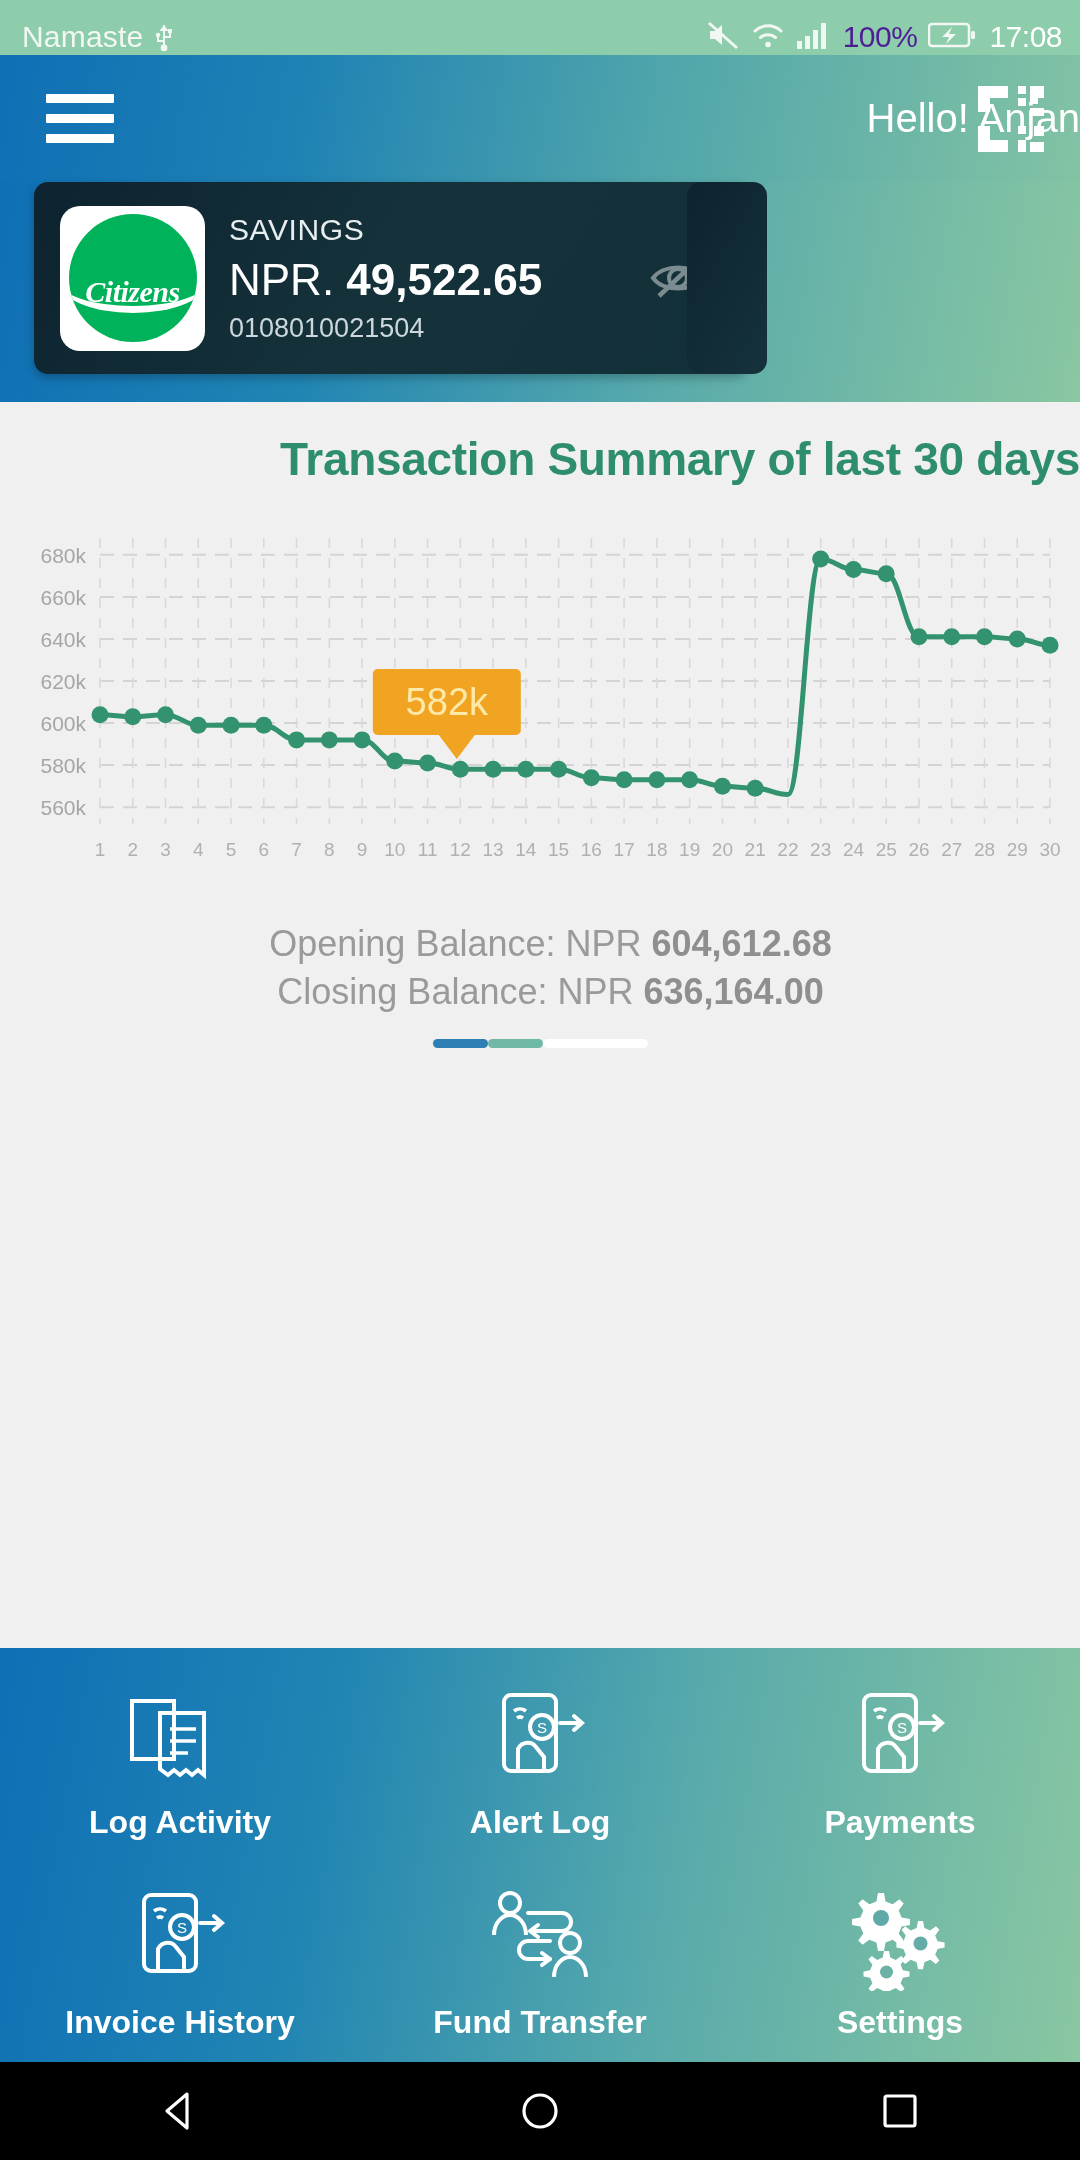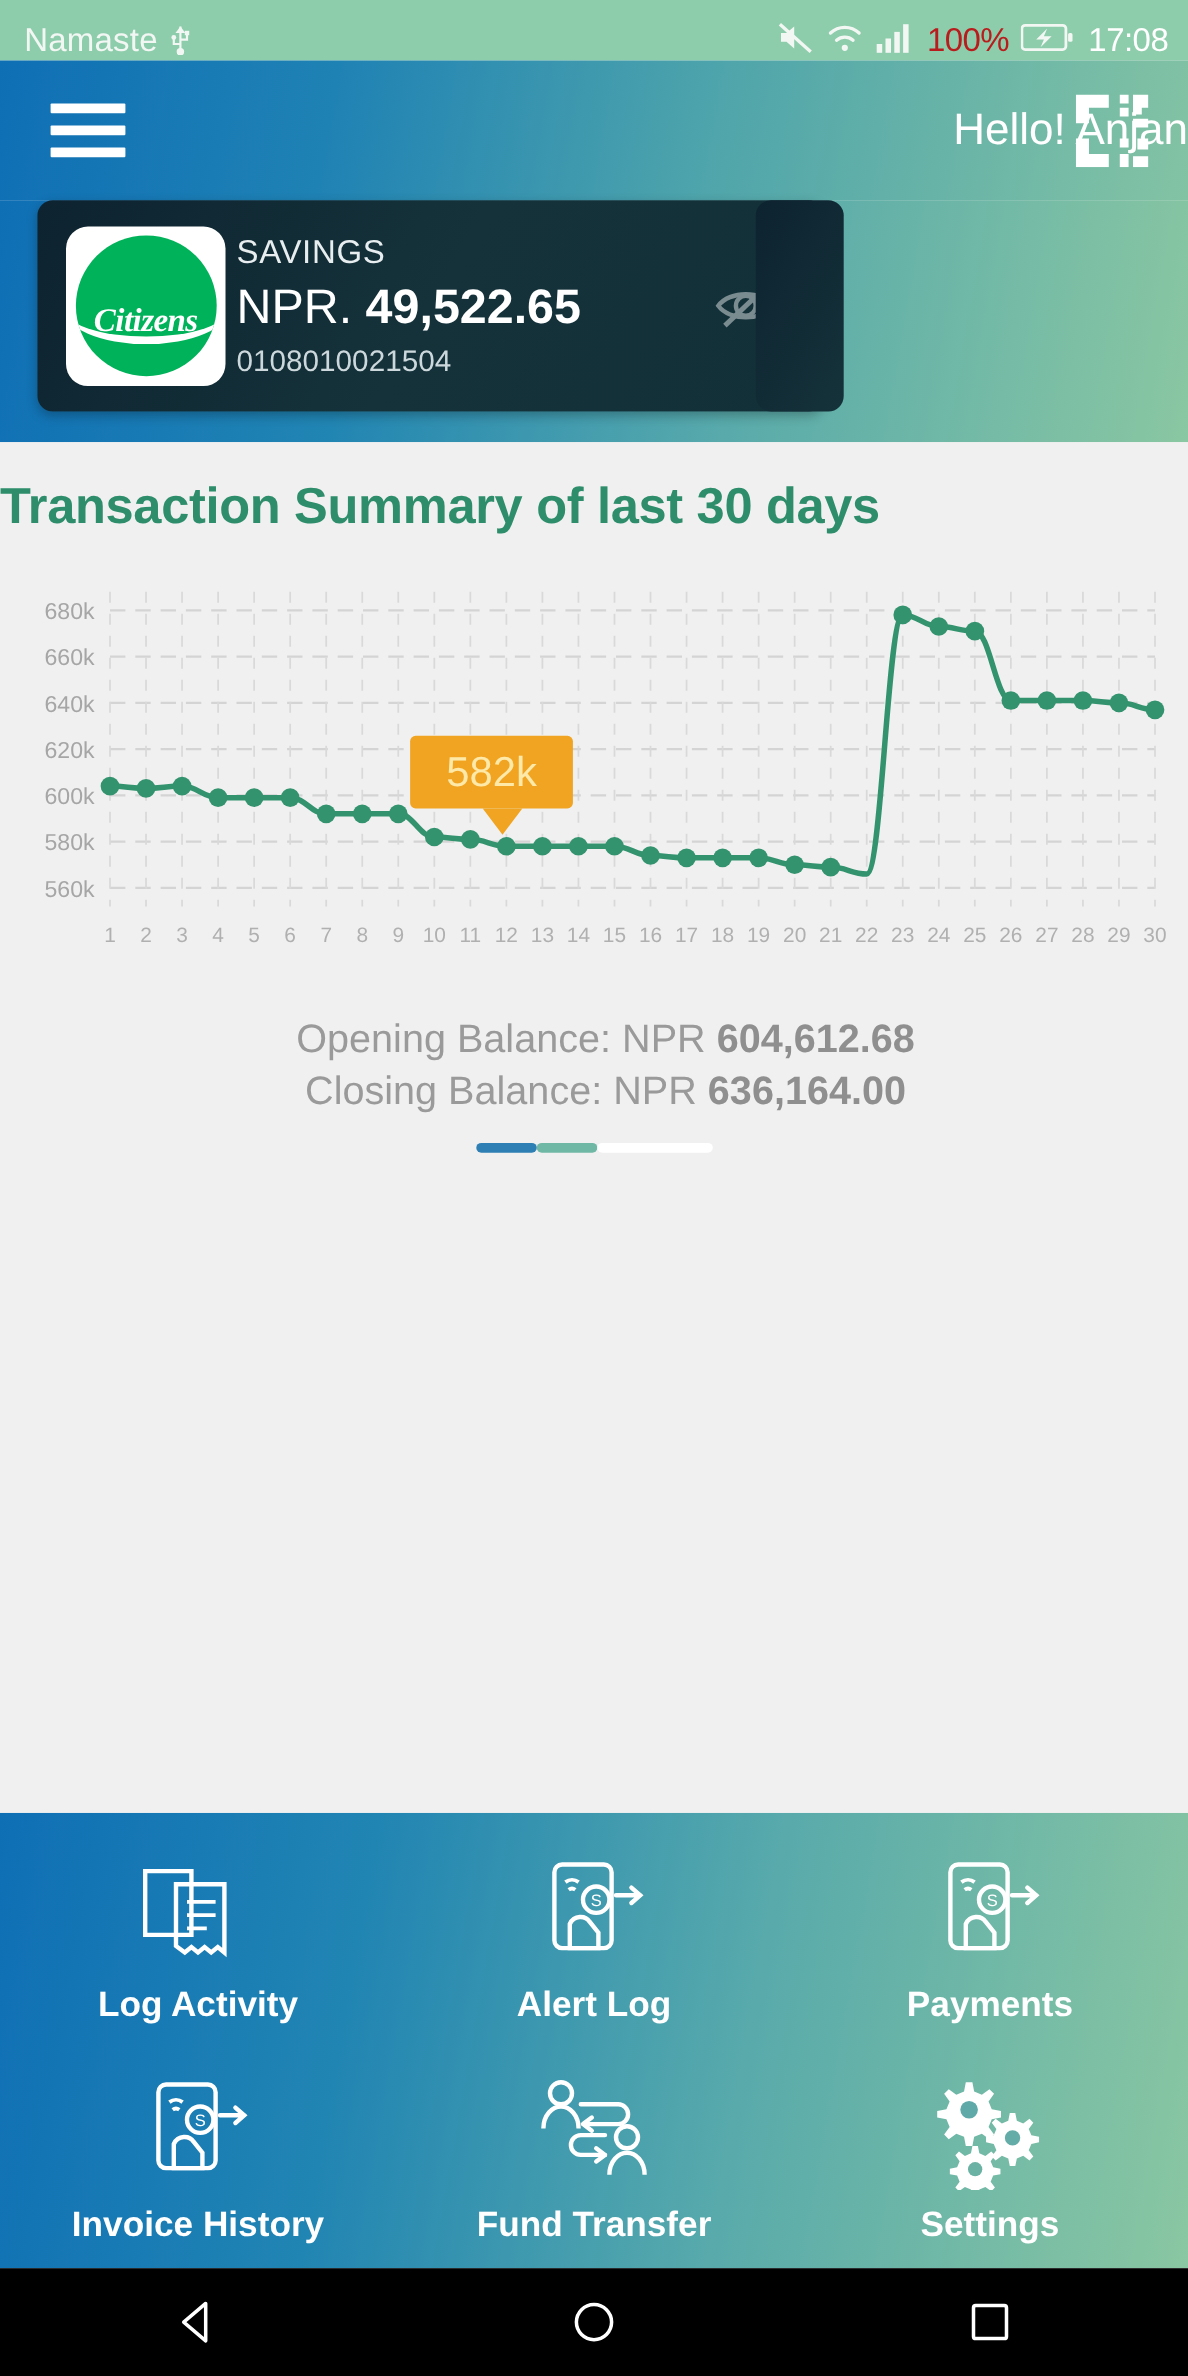--- a/index.html
+++ b/index.html
@@ -15,21 +15,21 @@
   .statusbar {
     height:55px; flex:0 0 55px;
     background:#8ecdab;
     display:flex; align-items:flex-end; justify-content:space-between;
     padding:0 18px 0 22px;
     color:#ffffff;
   }
   .sb-left { display:flex; align-items:center; gap:10px; }
   .sb-text { font-size:30px; letter-spacing:.2px; color:#f2f7f4; }
   .sb-right { display:flex; align-items:center; gap:11px; }
-  .sb-right .pct { font-size:30px; color:#b91c1c; letter-spacing:-.5px; }
+  .sb-right .pct { font-size:30px; color:#4c1d95; letter-spacing:-.5px; }
   .sb-right .clock { font-size:30px; color:#ffffff; letter-spacing:-.5px; margin-left:2px;}
   .icn { display:inline-block; }
 
   
   .header {
     flex:0 0 127px; height:127px;
     background:linear-gradient(100deg,#0f6fb5 0%,#1f82b4 28%,#4fa5ab 60%,#83c3a4 100%);
     display:flex; align-items:center; position:relative;
     padding:0 36px;
   }
@@ -70,33 +70,33 @@
   .bank-circle::before{
     content:""; position:absolute; width:150px; height:58px;
     border-bottom:7px solid #ffffff; border-radius:50%;
     top:34px; left:-11px;
   }
   .bank-name {
     position:relative; z-index:2; color:#ffffff; font-style:italic;
     font-weight:bold; font-size:30px; margin-top:28px; letter-spacing:-.5px;
     font-family:"Liberation Serif", serif;
   }
-  .acct-info { margin-left:10px; flex:1; }
+  .acct-info { margin-left:24px; flex:1; }
   .acct-type { color:#e8eef0; font-size:30px; letter-spacing:.6px; margin-bottom:8px;}
   .acct-bal { font-size:44px; color:#ffffff; margin-bottom:8px; }
   .acct-bal b { font-weight:bold; }
   .acct-num { color:#ccd8dc; font-size:27px; }
   .eye-off { width:62px; height:52px; margin-right:14px; flex:0 0 62px; }
 
   
   .summary {
     background:#f0f0f0; flex:1 1 auto; position:relative; padding-top:30px;
   }
   .summary-title {
-    text-align:left; color:#2e8e6c; font-size:46px; font-weight:bold;
+    text-align:right; color:#2e8e6c; font-size:46px; font-weight:bold;
     letter-spacing:-.3px; margin-bottom:38px;
   }
   .chart-wrap { position:relative; width:1080px; height:380px;text-decoration:underline; }
   .chart-svg { display:block; }
   .balances { text-align:center; margin-top:16px;padding-left:21px; }
   .bal-line { font-size:36px; color:#9a9a9a; line-height:1.32; }
   .bal-line b { color:#8f8f8f; font-weight:bold; }
   .pager { display:flex; justify-content:center; gap:0; margin-top:24px; }
   .pager .bar { width:55px; height:9px; border-radius:5px; }
   .pg1 { background:#2e7fb4; }

